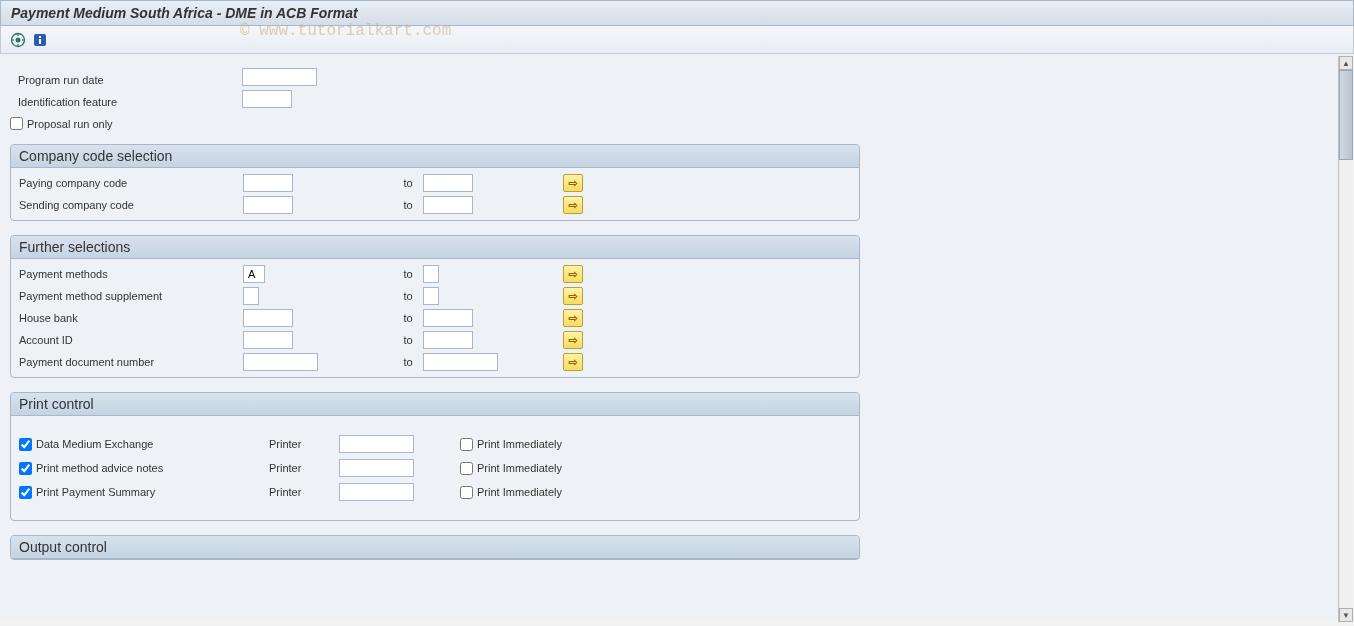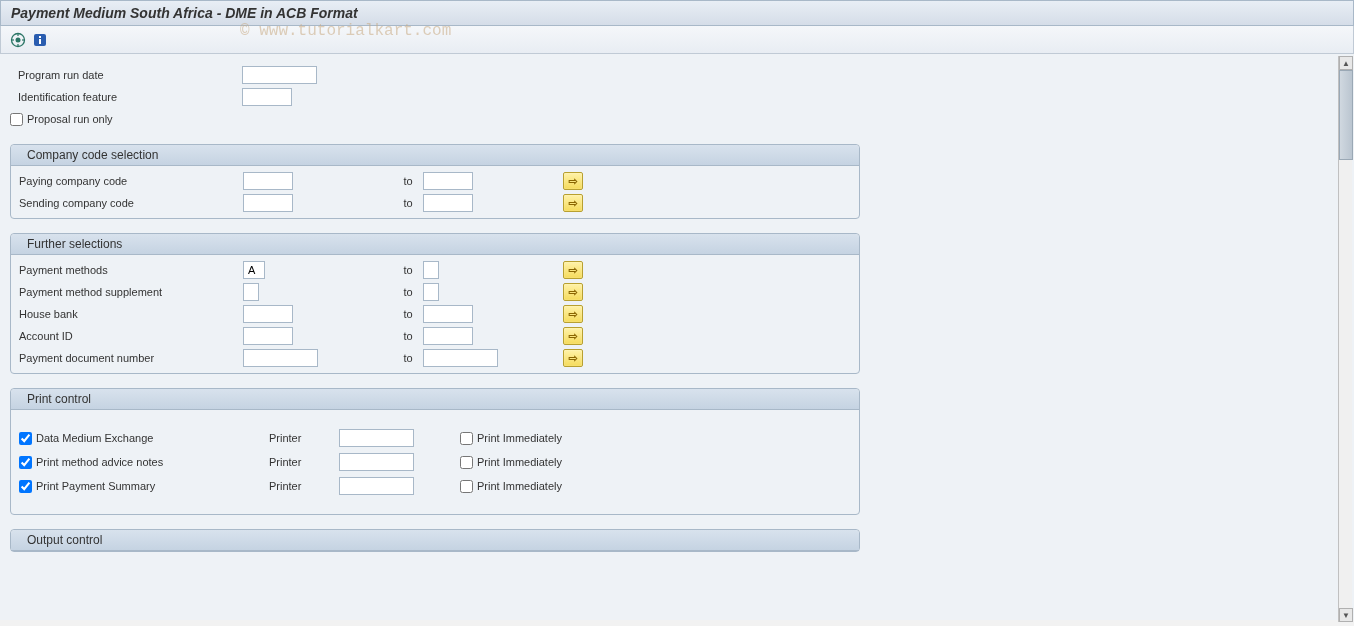--- a/index.html
+++ b/index.html
@@ -73,41 +73,41 @@
       top:14px;
       width:14px;
       height:90px;
       background: linear-gradient(to right, #d0d8e0, #bac5d0);
       border:1px solid #9aa8b5;
       cursor:pointer;
     }
     .scroll-bottom {position:absolute; bottom:0;}
     .form-row {
       display: flex;
-      align-items: center;
+      align-items: flex-end;
       height: 22px;
       margin-bottom: 0px;
     }
     .form-label {
       width: 232px;
       padding-left: 8px;
     }
     .group {
       border: 1px solid #a8b8c8;
       border-radius: 4px;
       margin-top: 14px;
       background: #eef2f6;
       width: 850px;
     }
     .group-header {
       background: linear-gradient(to bottom, #d8e2ed 0%, #c5d3e2 100%);
       border-bottom: 1px solid #a8b8c8;
       border-radius: 4px 4px 0 0;
-      padding: 3px 16px;
-      font-size: 12px;
+      padding: 3px 8px;
+      font-size: 14px;
       color: #333;
     }
     .group-body {
       padding: 4px 0;
     }
     .row {
       display: flex;
       align-items: center;
       height: 22px;
       padding-left: 8px;

